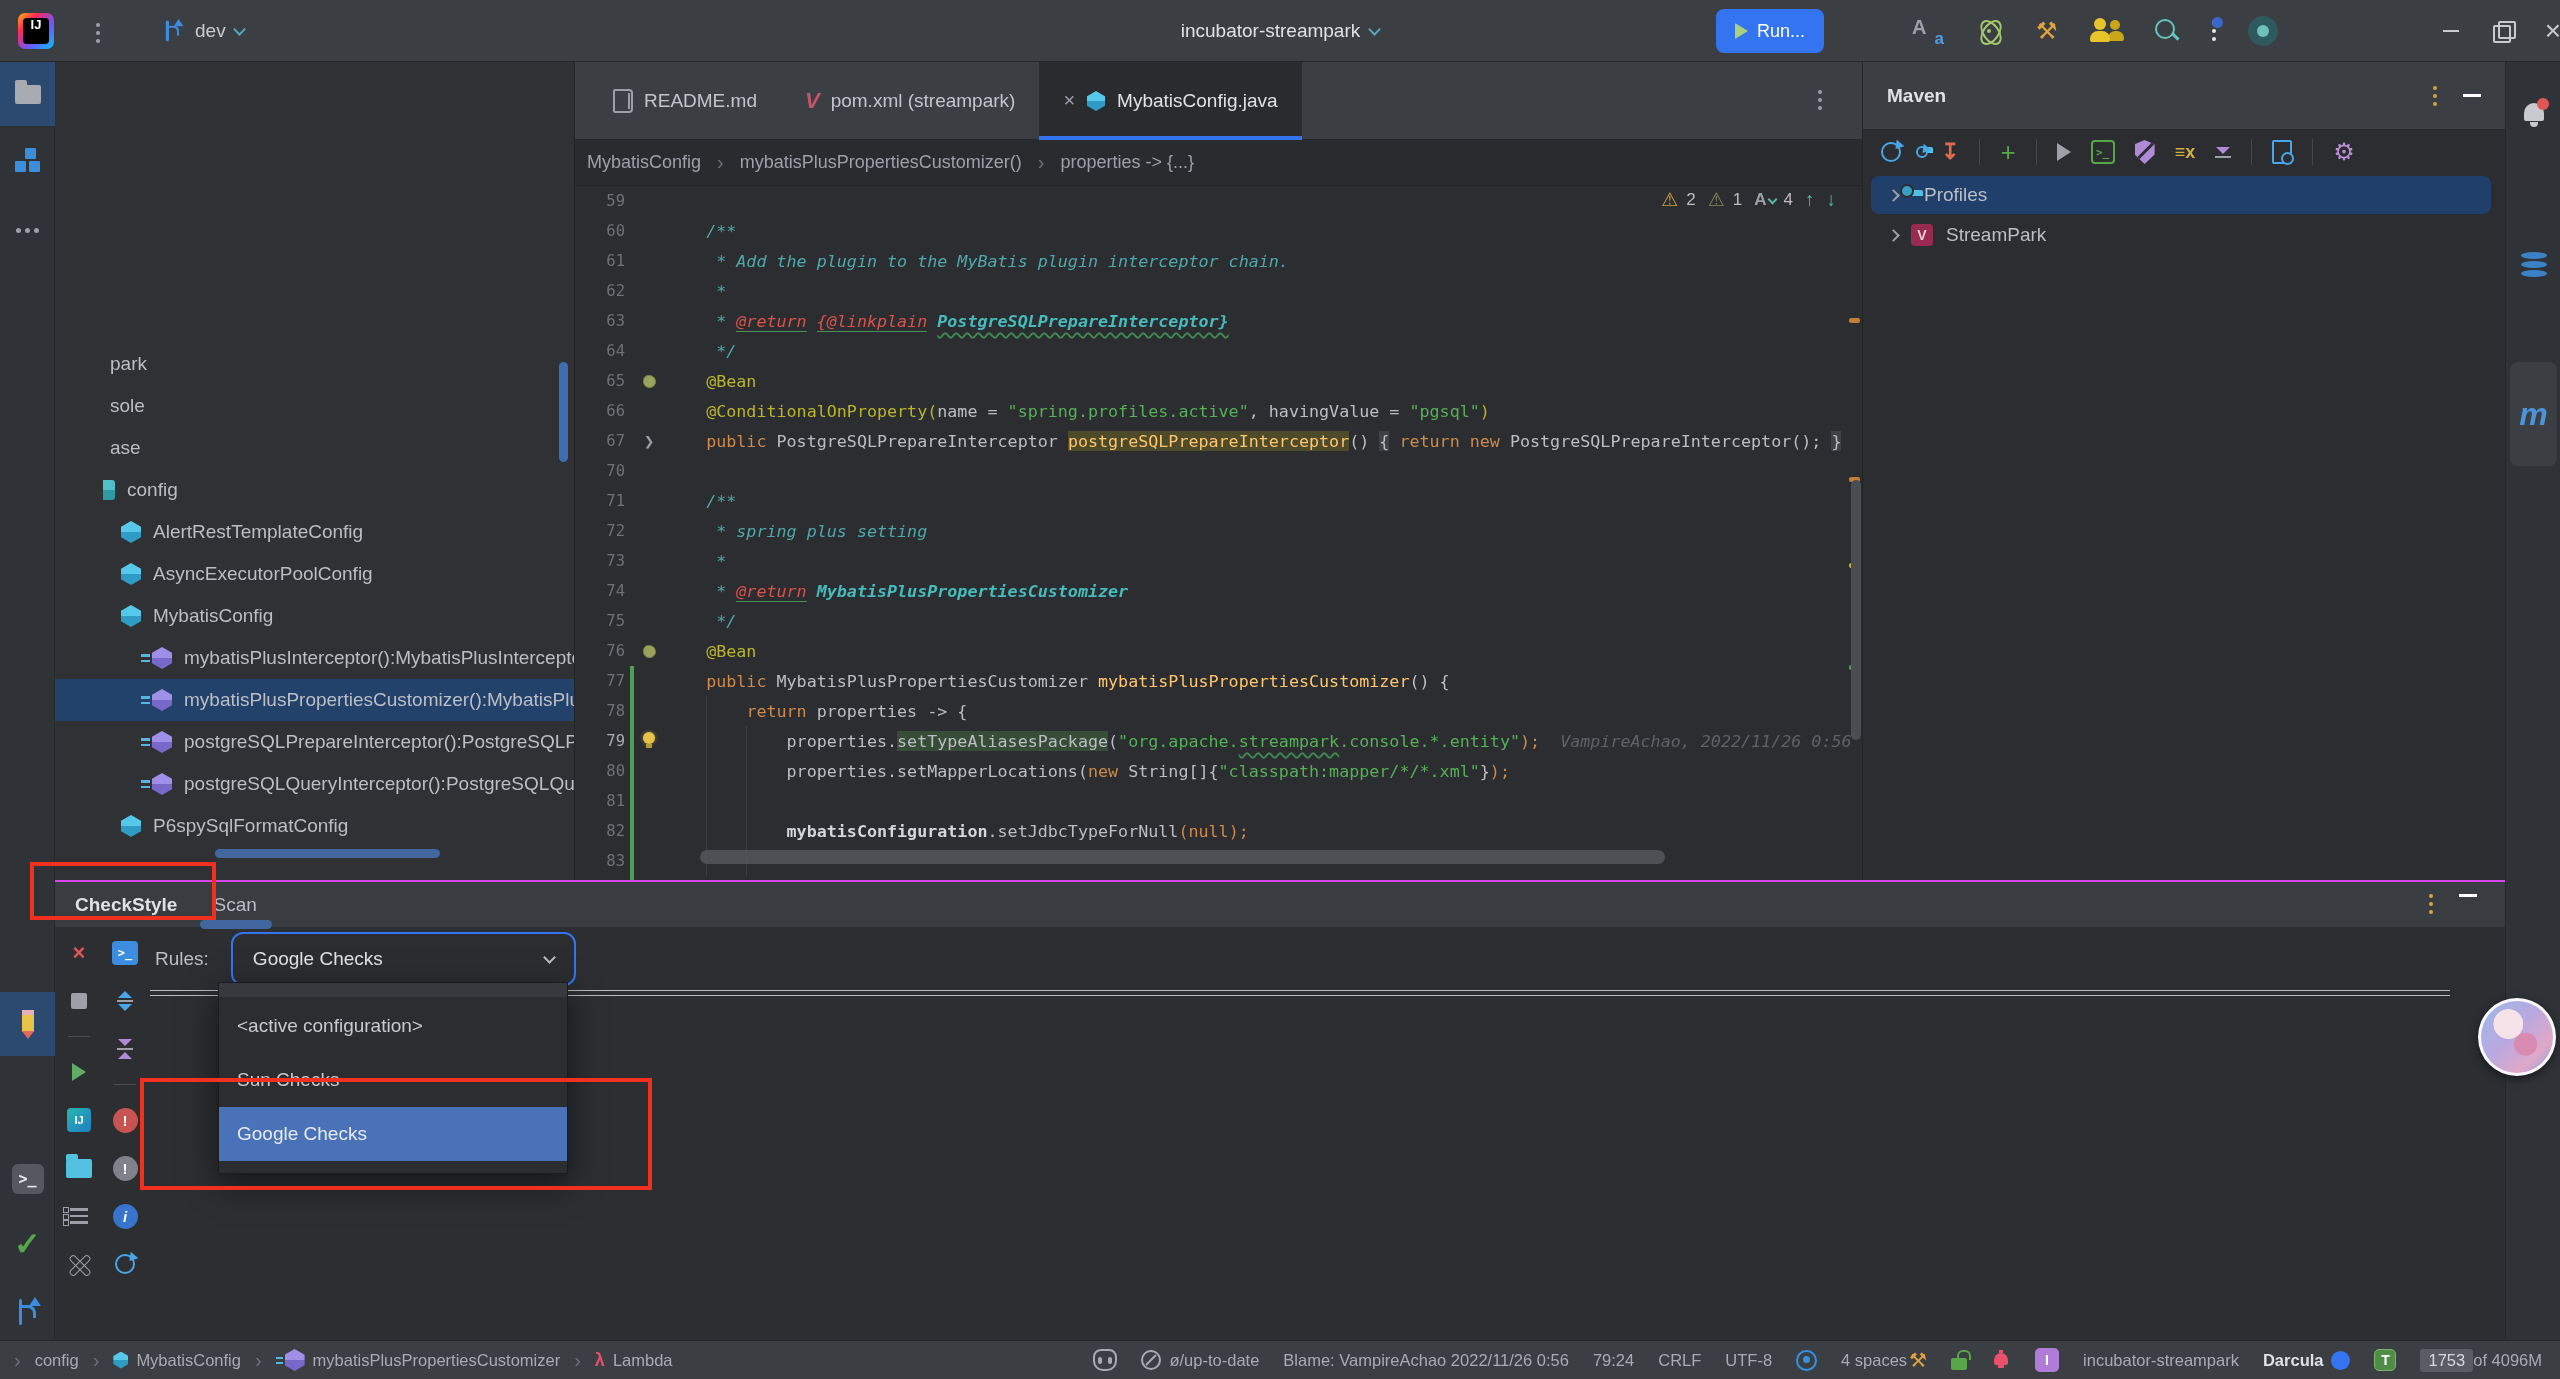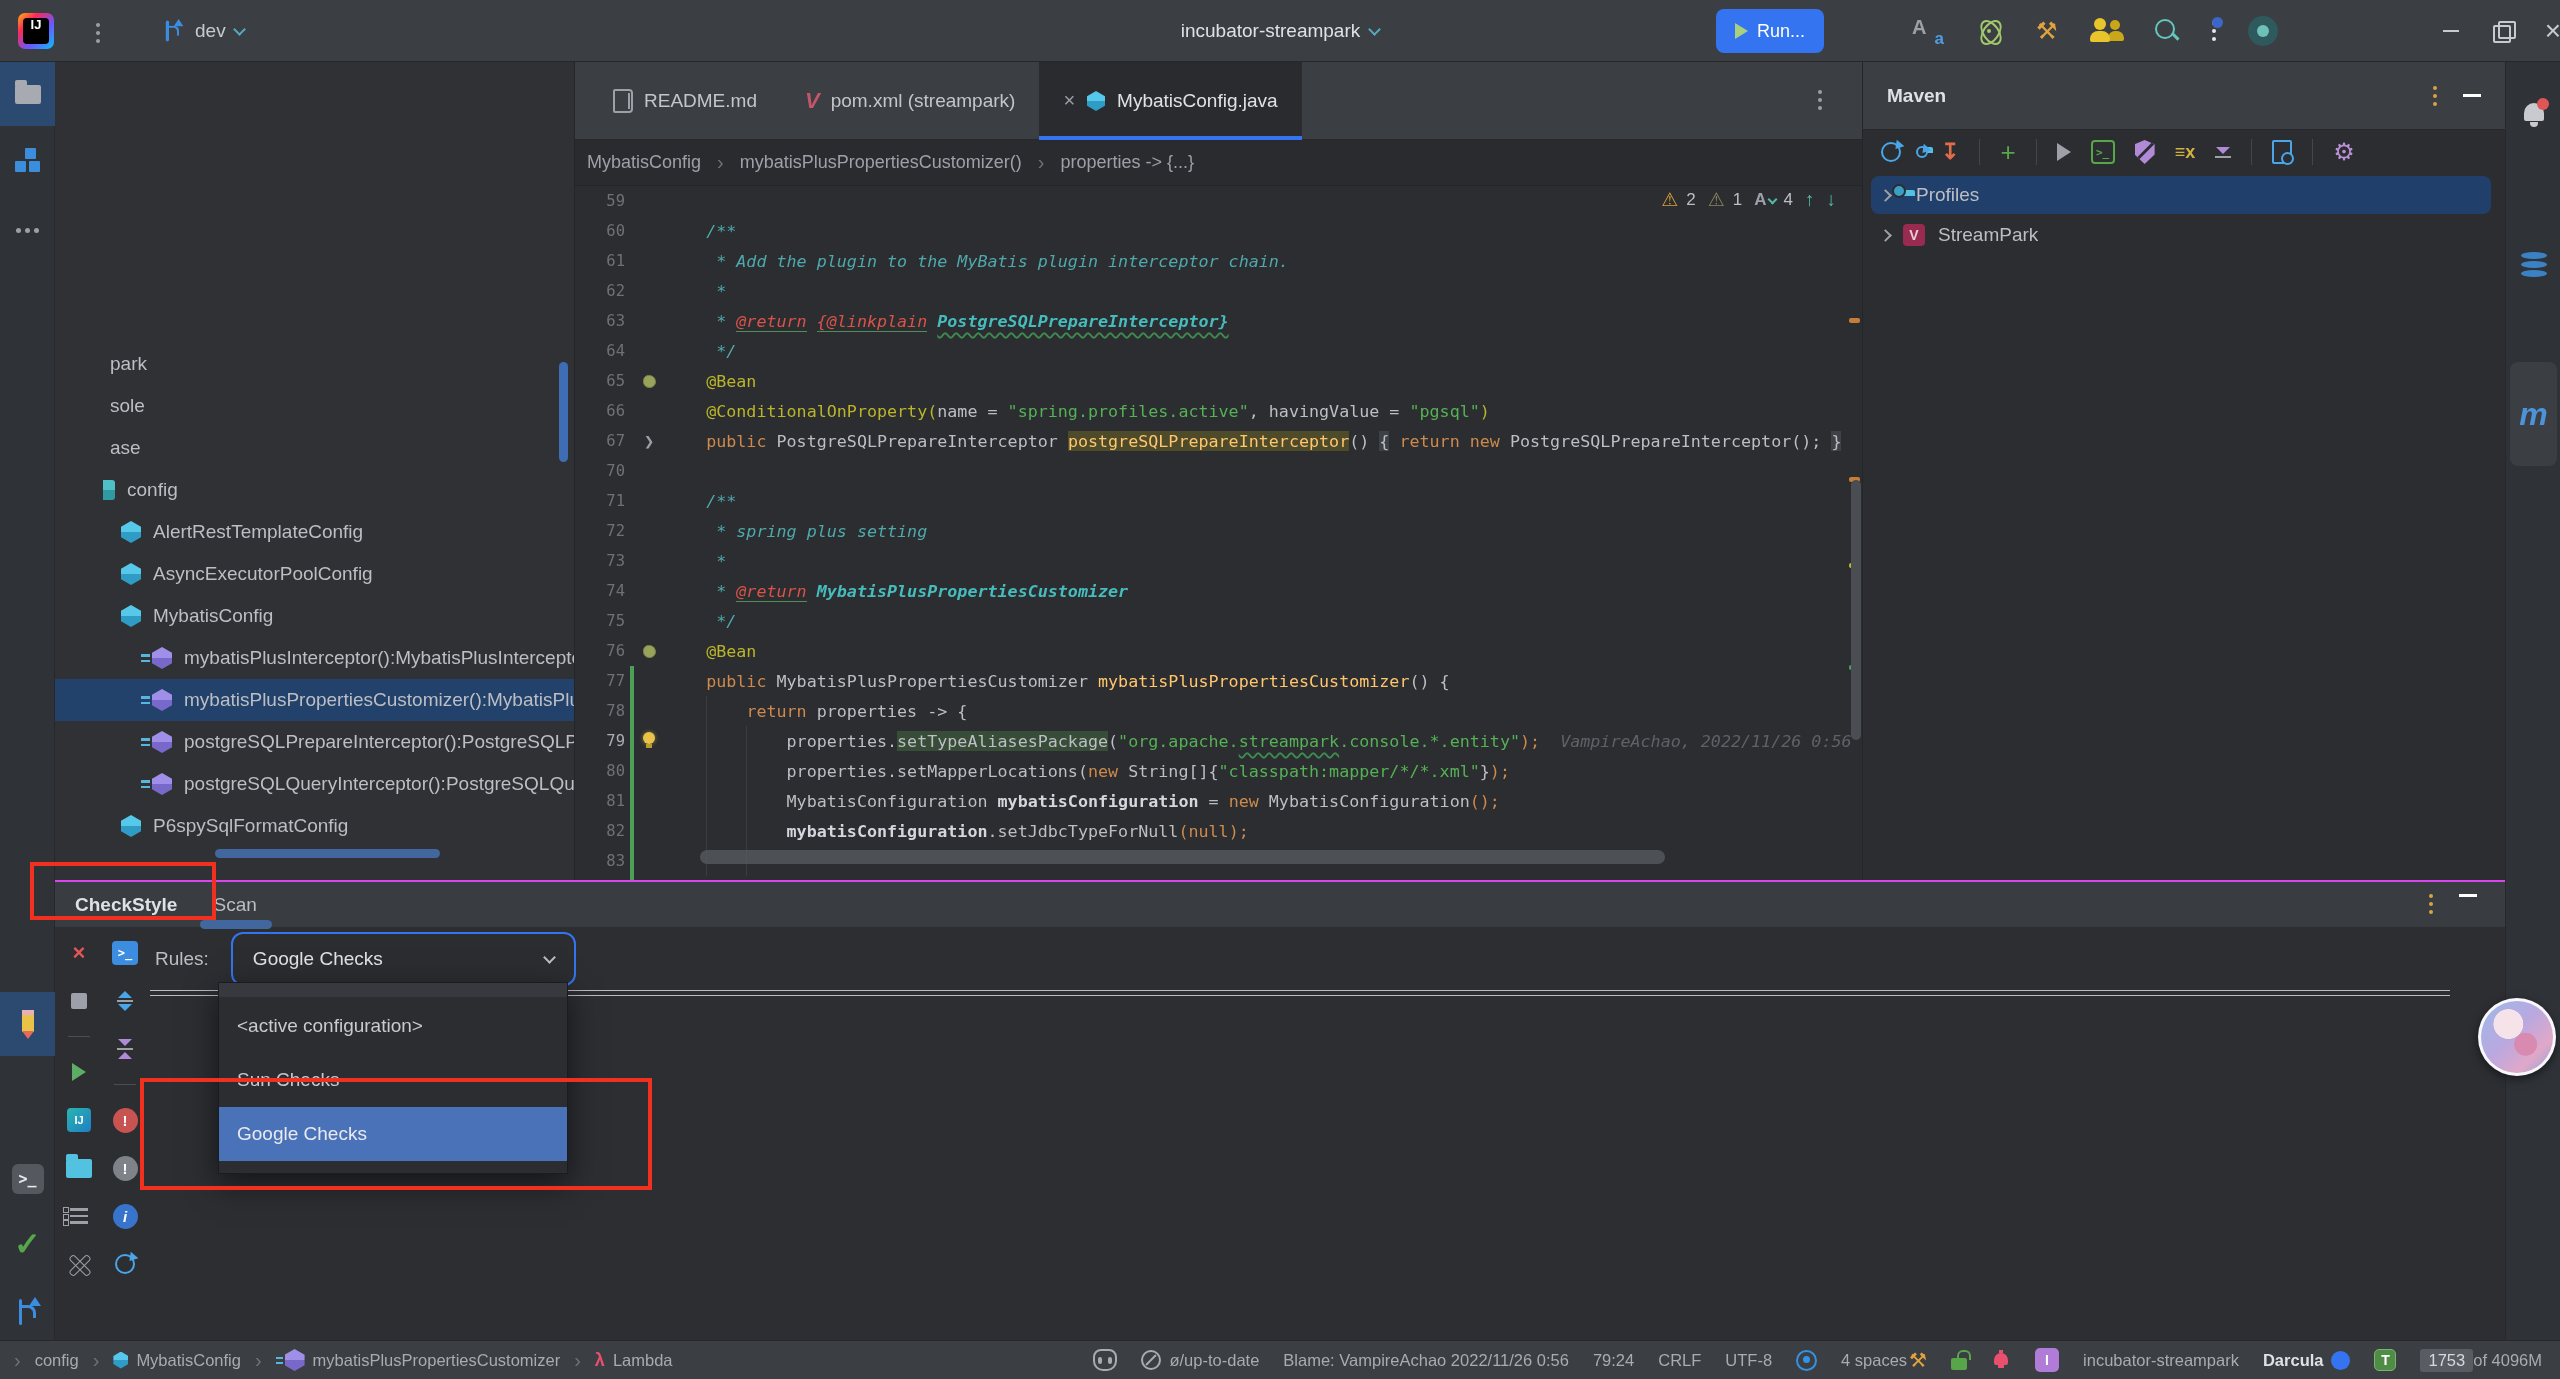--- a/index.html
+++ b/index.html
@@ -157,21 +157,21 @@
   .i-shield::after { content:""; position:absolute; left:-3px; top:10px; width:26px; height:3px; background:#2b2d30; transform:rotate(-45deg); }
   .i-ex { color:#d2b03f; font-size:18px; font-weight:bold; }
   .i-collapse { display:flex; flex-direction:column; gap:2px; align-items:center; }
   .i-collapse i { width:0; height:0; border-left:7px solid transparent; border-right:7px solid transparent; }
   .i-collapse i.up { border-bottom:7px solid #b08ad6; }
   .i-collapse i.dn { border-top:7px solid #b08ad6; }
   .i-collapse b { width:16px; height:2px; background:#9da0a8; }
   .i-docsearch { position:relative; width:20px; height:24px; border:2px solid #49a6e8; border-radius:2px; }
   .i-docsearch::after { content:""; position:absolute; right:-4px; bottom:-3px; width:9px; height:9px; border:2px solid #49a6e8; border-radius:50%; background:#2b2d30; }
   .i-gear { color:#b98fd6; font-size:24px; line-height:1; }
-  .mv-row { position:absolute; left:8px; width:620px; height:38px; display:flex; align-items:center; gap:13px; padding-left:10px; border-radius:8px; font-size:19px; }
+  .mv-row { position:absolute; left:8px; width:620px; height:38px; display:flex; align-items:center; gap:13px; padding-left:18px; border-radius:8px; font-size:19px; }
   .mv-row.selected { background:#20406b; }
   .chv.r { transform:rotate(-45deg); margin-top:0; }
   .i-folder-gear { position:relative; }
   .i-folder-gear::after { content:""; position:absolute; right:-3px; bottom:-3px; width:10px; height:10px; border-radius:50%; background:#3b9ec4; border:2px solid #2b2d30; }
   .i-module { width:22px; height:22px; background:#9a2b50; border-radius:4px; color:#e8cdd8; font-size:14px; font-weight:bold; display:flex; align-items:center; justify-content:center; }
 
   
   #right-stripe { position:absolute; left:2505px; top:62px; width:55px; height:1278px; background:#2f3237; border-left:1px solid #26282b; }
   .i-bell { position:relative; width:26px; height:28px; }
   .i-bell::before { content:""; position:absolute; left:3px; top:3px; width:20px; height:18px; background:#c8cacf; border-radius:10px 10px 2px 2px; }
@@ -441,21 +441,21 @@
     <div id="breadcrumbs">
         <span>MybatisConfig</span>
         <span class="bc-sep">›</span>
         <span>mybatisPlusPropertiesCustomizer()</span>
         <span class="bc-sep">›</span>
         <span>properties -&gt; {...}</span>
       </div>
     <div id="code">
         <div class="cl" style="top: 660px;"><span class="num">83</span></div>
         <div class="cl" style="top: 630px;"><span class="num">82</span><span class="code-text"><span class="s-pl">            </span><span class="s-bold">mybatisConfiguration</span><span class="s-pl">.setJdbcTypeForNull</span><span class="s-kw">(</span><span class="s-kw">null</span><span class="s-kw">);</span></span></div>
-        <div class="cl" style="top: 600px;"><span class="num">81</span><span class="code-text"><span class="s-pl">            </span><span class="s-pl">MybatisConfiguration </span><span class="s-bold">mybatisConfiguration</span><span class="s-pl"> = </span><span class="s-kw">new</span><span class="s-pl"> MybatisConfiguration</span><span class="s-kw">();</span></span></div>
+        <div class="cl" style="top: 600px;"><span class="num">81</span></div>
         <div class="cl" style="top: 570px;"><span class="num">80</span><span class="code-text"><span class="s-pl">            </span><span class="s-pl">properties.setMapperLocations</span><span class="s-pl">(</span><span class="s-kw">new</span><span class="s-pl"> String[]{</span><span class="s-str">"classpath:mapper/*/*.xml"</span><span class="s-pl">}</span><span class="s-kw">);</span></span></div>
         <div class="cl cur" style="top: 540px;"><span class="num">79</span><span class="gicon"><span class="i-bulb"></span></span><span class="code-text"><span class="s-pl">            </span><span class="s-pl">properties.</span><span class="s-callhl">setTypeAliasesPackage</span><span class="s-pl">(</span><span class="s-str">"org.apache.</span><span class="s-str s-strwavy">streampark</span><span class="s-str">.console.*.entity"</span><span class="s-kw">);</span><span class="s-blame">  VampireAchao, 2022/11/26 0:56</span></span></div>
         <div class="cl" style="top: 510px;"><span class="num">78</span><span class="code-text"><span class="s-pl">        </span><span class="s-kw">return</span><span class="s-pl"> properties -&gt; </span><span class="s-pl">{</span></span></div>
         <div class="cl" style="top: 480px;"><span class="num">77</span><span class="code-text"><span class="s-pl">    </span><span class="s-kw">public</span><span class="s-pl"> MybatisPlusPropertiesCustomizer </span><span class="s-mth">mybatisPlusPropertiesCustomizer</span><span class="s-pl">() </span><span class="s-pl">{</span></span></div>
         <div class="cl" style="top: 450px;"><span class="num">76</span><span class="gicon"><span class="i-gbean"></span></span><span class="code-text"><span class="s-pl">    </span><span class="s-ann">@Bean</span></span></div>
         <div class="cl" style="top: 420px;"><span class="num">75</span><span class="code-text"><span class="s-cmt">     */</span></span></div>
         <div class="cl" style="top: 390px;"><span class="num">74</span><span class="code-text"><span class="s-cmt">     * </span><span class="s-tag">@return</span><span class="s-cmt"> </span><span class="s-ref">MybatisPlusPropertiesCustomizer</span></span></div>
         <div class="cl" style="top: 360px;"><span class="num">73</span><span class="code-text"><span class="s-cmt">     *</span></span></div>
         <div class="cl" style="top: 330px;"><span class="num">72</span><span class="code-text"><span class="s-cmt">     * spring plus setting</span></span></div>
         <div class="cl" style="top: 300px;"><span class="num">71</span><span class="code-text"><span class="s-cmt">    /**</span></span></div>

